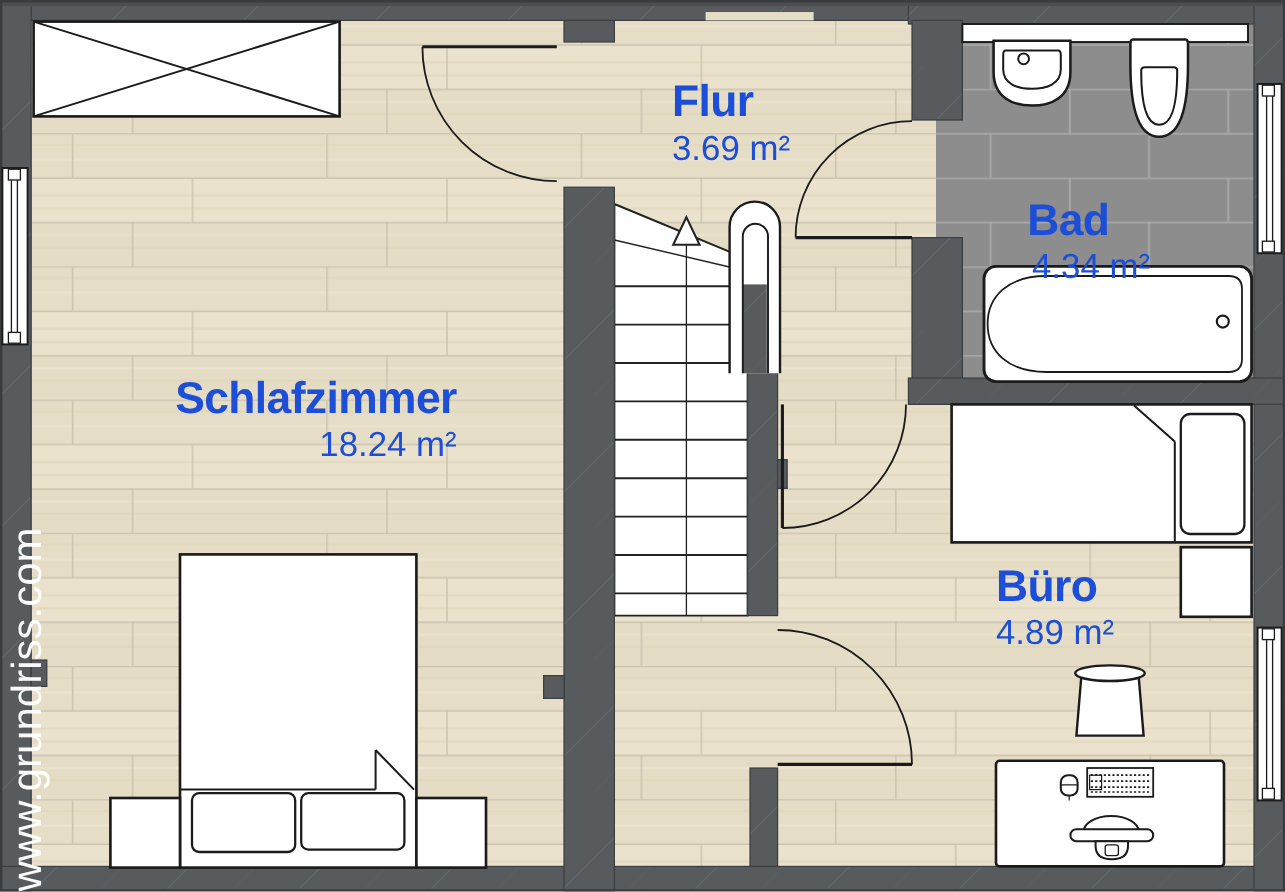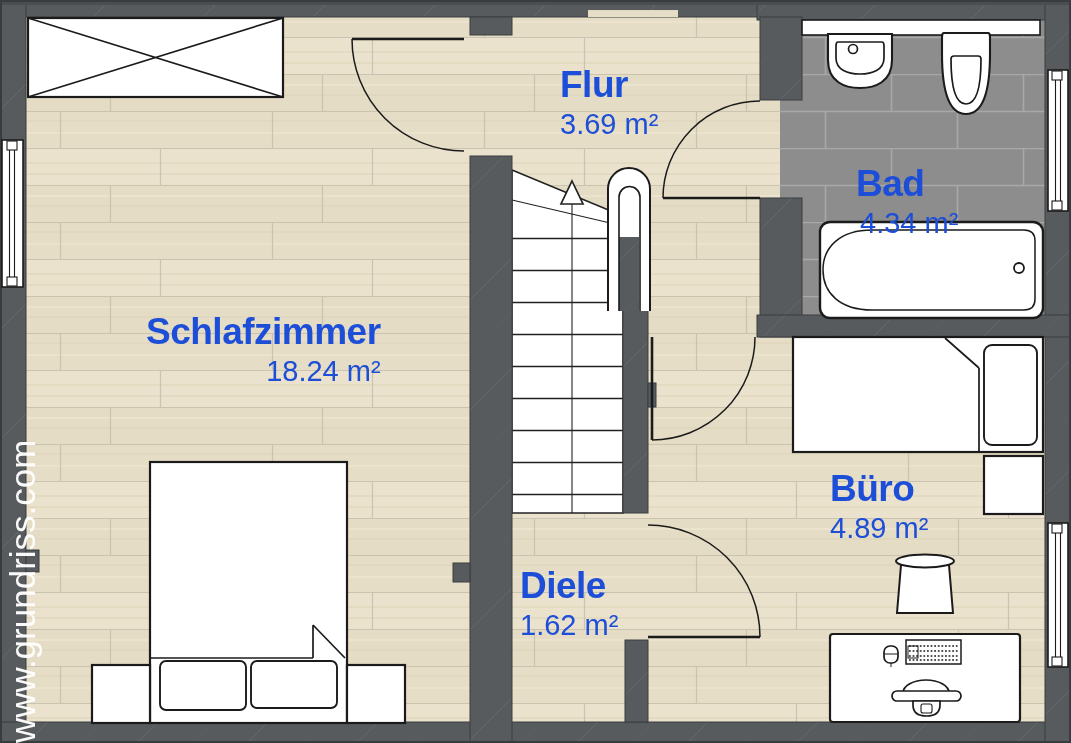--- a/index.html
+++ b/index.html
@@ -196,20 +196,16 @@
   <span class="lbl-area">3.69 m²</span>
 </div>
 <div class="room-label" style="left:856px;top:117px;margin-top:48px;">
   <span class="lbl-name">Bad</span>
   <span class="lbl-area" style="margin-left:4px;">4.34 m²</span>
 </div>
 <div class="room-label" style="left:830px;top:470px;">
   <span class="lbl-name">Büro</span>
   <span class="lbl-area">4.89 m²</span>
 </div>
-<div class="room-label" style="left:520px;top:567px;">
-  <span class="lbl-name">Diele</span>
-  <span class="lbl-area">1.62 m²</span>
-</div>
 
 <div id="watermark">www.grundriss.com</div>
 
 </div>
 
 </body></html>

